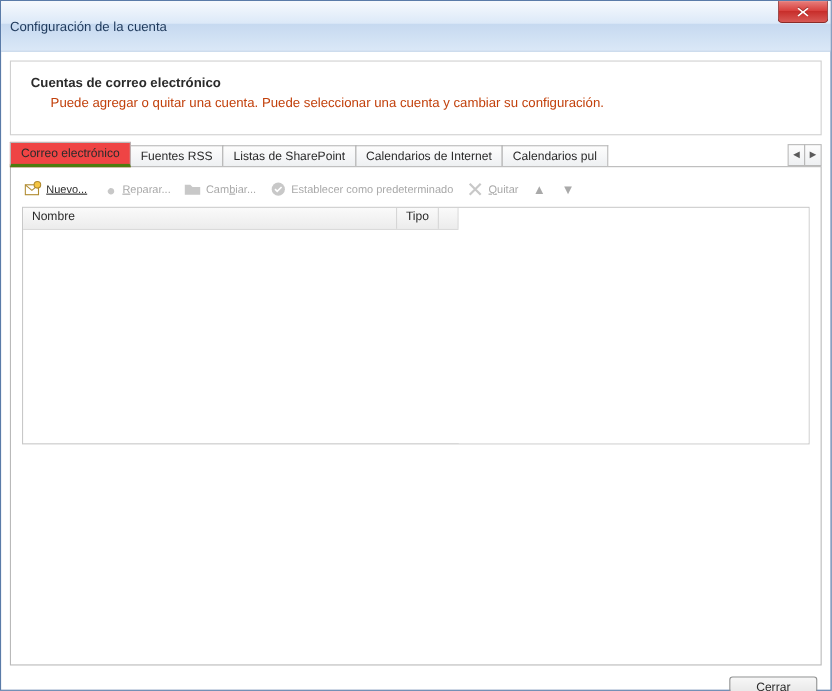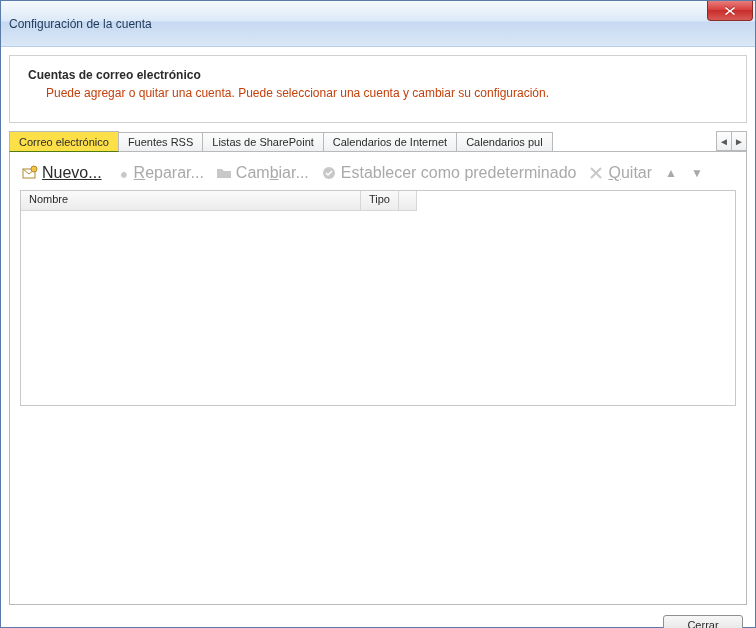--- a/index.html
+++ b/index.html
@@ -82,22 +82,22 @@
     background: linear-gradient(to bottom, #fdfdfd, #eef0f2);
     padding: 3px 9px;
     font-size: 11px;
     color: #2b2b2b;
     cursor: pointer;
     margin-right: -1px;
     position: relative;
     white-space: nowrap;
   }
   .tab.active {
-    background: #fde047;
-    border-bottom: 1px solid #4d7c0f;
+    background: #ef4444;
+    border-bottom: 3px solid #4d7c0f;
     z-index: 2;
     padding-top: 4px;
     margin-bottom: -1px;
   }
   .tab-scroll {
     display: flex;
     margin-left: auto;
   }
   .tab-scroll-btn {
     width: 16px;
@@ -125,21 +125,21 @@
     align-items:center;
     gap: 12px;
     padding: 2px 0 8px 2px;
   }
   .tool-btn {
     display:flex;
     align-items:center;
     gap:4px;
     color:#2b2b2b;
     cursor:pointer;
-    font-size:16px;
+    font-size:10px;
   }
   .tool-btn.disabled {
     color:#a9a9a9;
     cursor:default;
   }
   .tool-btn .u { text-decoration: underline; }
   .tool-icon {
     width:16px;height:16px;display:flex;align-items:center;justify-content:center;
   }
   .arrow-btn { width:14px;display:flex;justify-content:center;color:#a9a9a9; }

